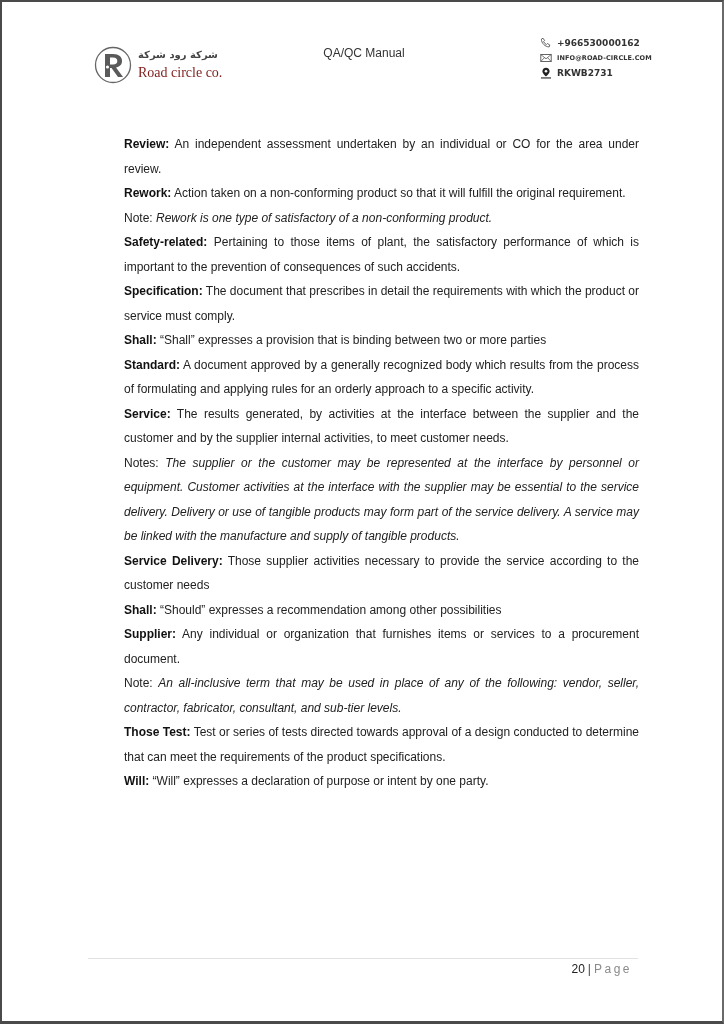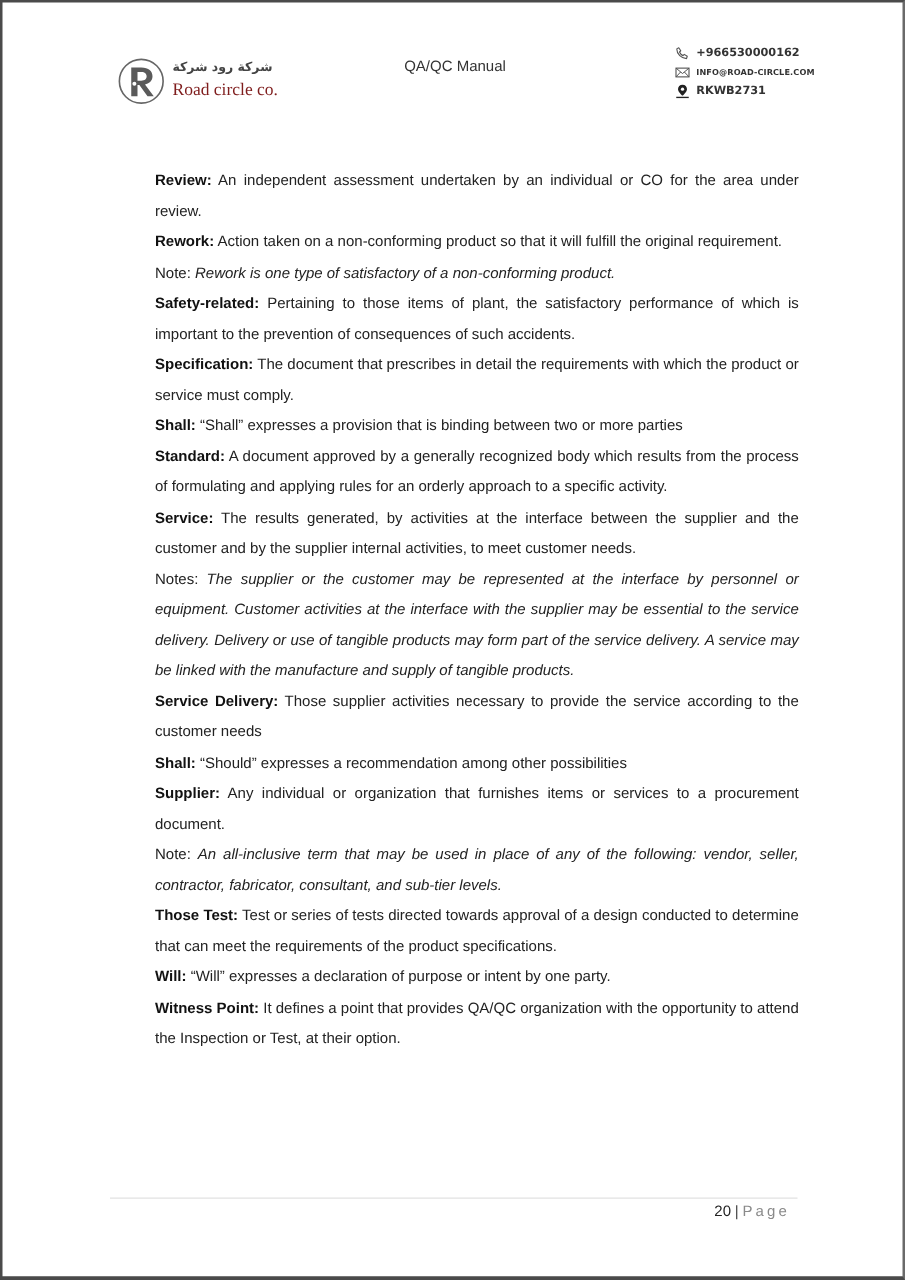--- a/index.html
+++ b/index.html
@@ -109,20 +109,19 @@
     <p class="para"><span class="term">Shall:</span><span> “Shall” expresses a provision that is binding between two or more parties</span></p>
     <p class="para"><span class="term">Standard:</span><span> A document approved by a generally recognized body which results from the process of formulating and applying rules for an orderly approach to a specific activity.</span></p>
     <p class="para"><span class="term">Service:</span><span> The results generated, by activities at the interface between the supplier and the customer and by the supplier internal activities, to meet customer needs.</span></p>
     <p class="para"><span>Notes: </span><span class="note-italic">The supplier or the customer may be represented at the interface by personnel or equipment. Customer activities at the interface with the supplier may be essential to the service delivery. Delivery or use of tangible products may form part of the service delivery. A service may be linked with the manufacture and supply of tangible products.</span></p>
     <p class="para"><span class="term">Service Delivery:</span><span> Those supplier activities necessary to provide the service according to the customer needs</span></p>
     <p class="para"><span class="term">Shall:</span><span> “Should” expresses a recommendation among other possibilities</span></p>
     <p class="para"><span class="term">Supplier:</span><span> Any individual or organization that furnishes items or services to a procurement document.</span></p>
     <p class="para"><span>Note: </span><span class="note-italic">An all-inclusive term that may be used in place of any of the following: vendor, seller, contractor, fabricator, consultant, and sub-tier levels.</span></p>
     <p class="para"><span class="term">Those Test:</span><span> Test or series of tests directed towards approval of a design conducted to determine that can meet the requirements of the product specifications.</span></p>
     <p class="para"><span class="term">Will:</span><span> “Will” expresses a declaration of purpose or intent by one party.</span></p>
-    <p class="para"><span class="term">Witness Point:</span><span> It defines a point that provides QA/QC organization with the opportunity to attend the Inspection or Test, at their option.</span></p>
   </div>
 
   <div class="footer-rule"></div>
   <div class="footer-page">
     <span>20</span><span class="sep">|</span><span class="pg">Page</span>
   </div>
 </div>
 
 </body></html>

